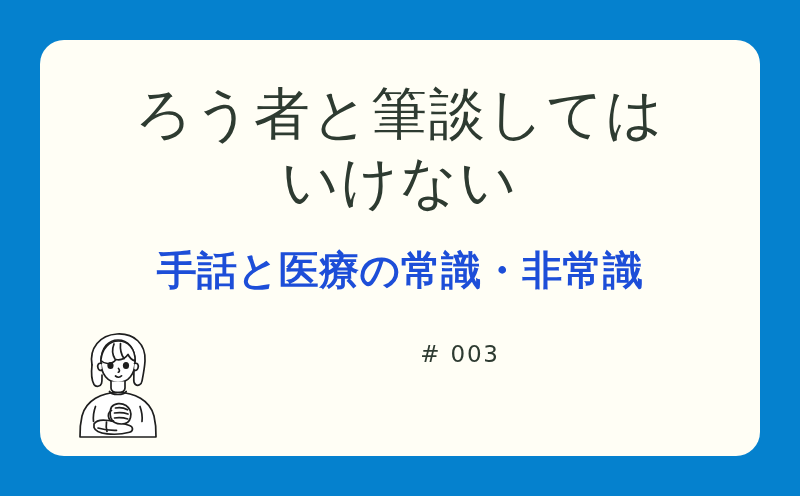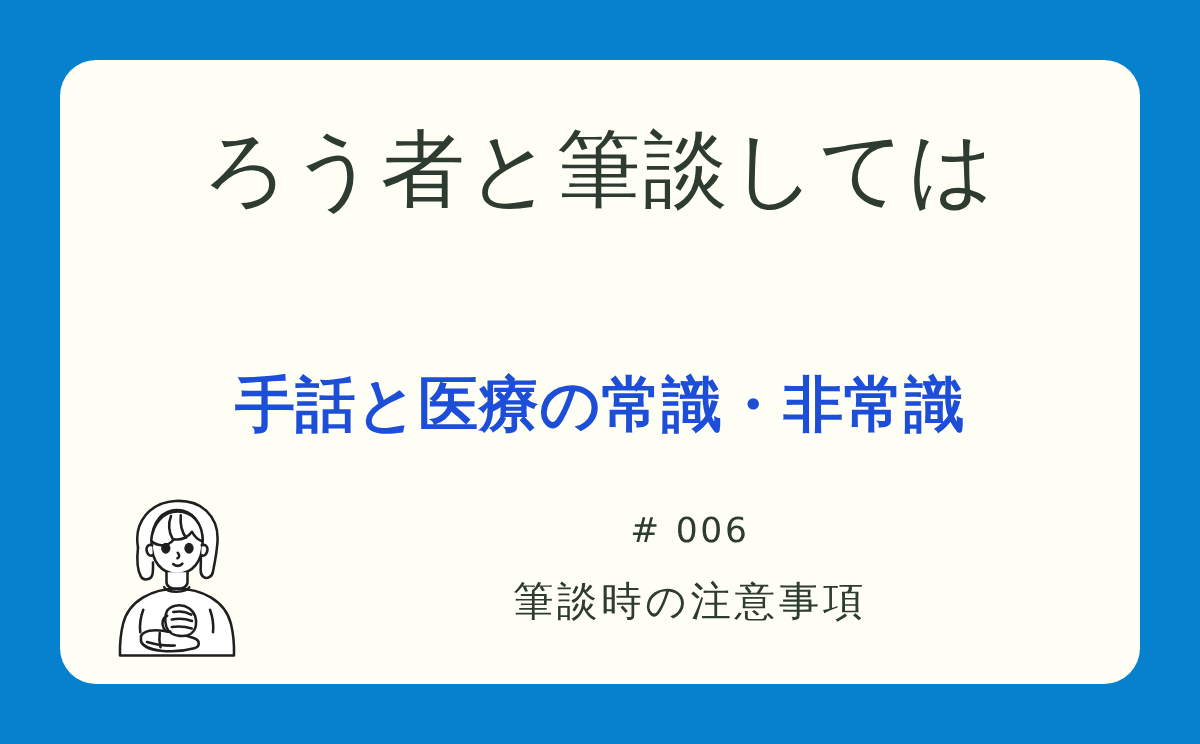--- a/index.html
+++ b/index.html
@@ -119,20 +119,21 @@
 </style>
 </head>
 <body>
 
 <div class="canvas">
 
   <div class="card">
 
     <div class="title-block">
       <span class="title-line">ろう者と筆談しては</span>
+      <span class="title-line">いけない</span>
     </div>
 
     <div class="subtitle">手話と医療の常識・非常識</div>
 
     <div class="bottom-row">
 
       <div class="illustration">
         <svg viewBox="0 0 120 120" xmlns="http://www.w3.org/2000/svg" fill="none" stroke="#1f1f1f" stroke-width="1.7" stroke-linecap="round" stroke-linejoin="round">
 
           <path d="M30 41 C27 24 38 11 55 10 C72 9 84 20 83 37 C82.5 45 81 52 80 57
@@ -183,20 +184,19 @@
                    C47.9 90 48 86 49.5 83 Z" fill="#ffffff"></path>
           <path d="M53.5 84 C57.5 83.2 62 83.8 65.5 85.8"></path>
           <path d="M52.5 89 C57 88.2 62 88.6 66 90"></path>
           <path d="M52.5 94 C57 93.4 62 93.8 65.8 95"></path>
 
           <path d="M49.5 86.5 C46.5 87.6 45.5 91.5 47 94.5 C48 96.6 50 97.6 51.5 97"></path>
         </svg>
       </div>
 
       <div class="episode-block">
-        <div class="episode-number"># 006</div>
-        <div class="episode-caption">筆談時の注意事項</div>
+        <div class="episode-number"># 003</div>
       </div>
 
     </div>
 
   </div>
 </div>
 
 </body></html>

